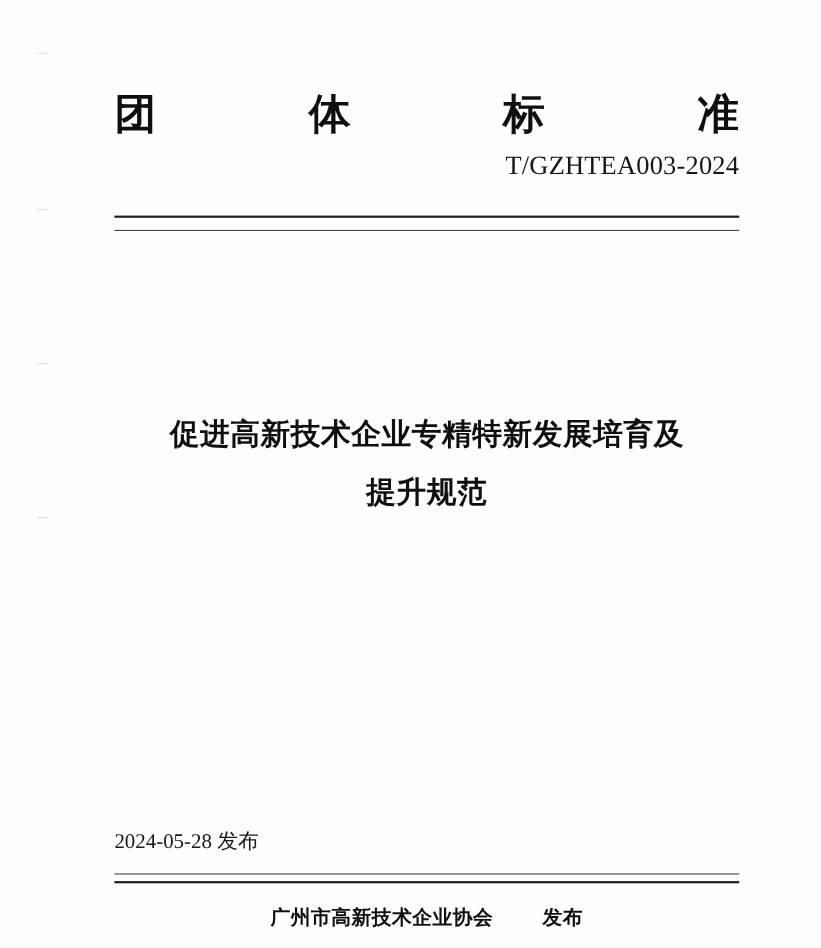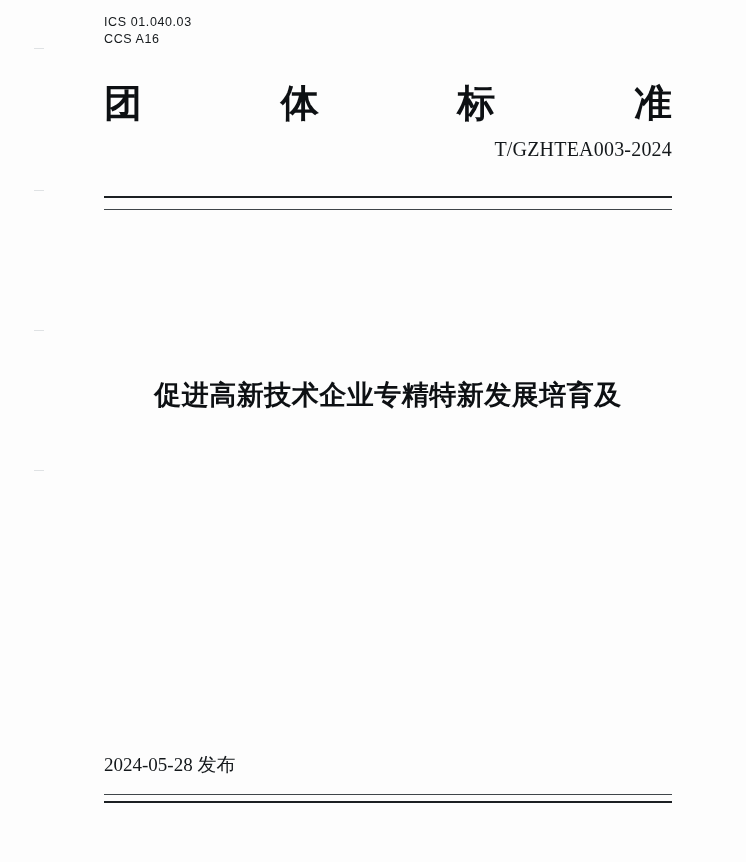--- a/index.html
+++ b/index.html
@@ -51,21 +51,21 @@
     letter-spacing: 0;
   }
   .std-title span { display: inline-block; }
 
   
   .std-number {
     position: absolute;
     right: 74px;
     top: 138px;
     font-family: "Liberation Serif", serif;
-    font-size: 20px;
+    font-size: 24px;
     letter-spacing: 0.2px;
     color: #14181b;
   }
 
   
   .rule-thick {
     position: absolute;
     left: 104px;
     top: 196px;
     width: 568px;
@@ -157,42 +157,44 @@
 </head>
 <body>
 
 <div class="page">
 
   <div class="margin-mark" style="top:48px;"></div>
   <div class="margin-mark" style="top:190px;"></div>
   <div class="margin-mark" style="top:330px;"></div>
   <div class="margin-mark" style="top:470px;"></div>
 
-  <div class="codes">
-    <div>ICS 01.040.03</div>
-    <div>CCS A16</div>
-  </div>
 
   <div class="std-title">
     <span>团</span>
     <span>体</span>
     <span>标</span>
     <span>准</span>
   </div>
 
   <div class="std-number">T/GZHTEA003-2024</div>
 
   <div class="rule-thick"></div>
   <div class="rule-thin"></div>
 
   <div class="doc-title">
     <span>促进高新技术企业专精特新发展培育及</span>
+    <span class="line2">提升规范</span>
   </div>
 
   <div class="dates">
     <div class="date-item">2024-05-28 发布</div>
   </div>
 
   <div class="rule-thin-bottom"></div>
   <div class="rule-thick-bottom"></div>
 
+  <div class="issuer">
+    <span>广州市高新技术企业协会</span>
+    <span class="issuer-gap"></span>
+    <span>发布</span>
+  </div>
 
 </div>
 
 </body></html>

